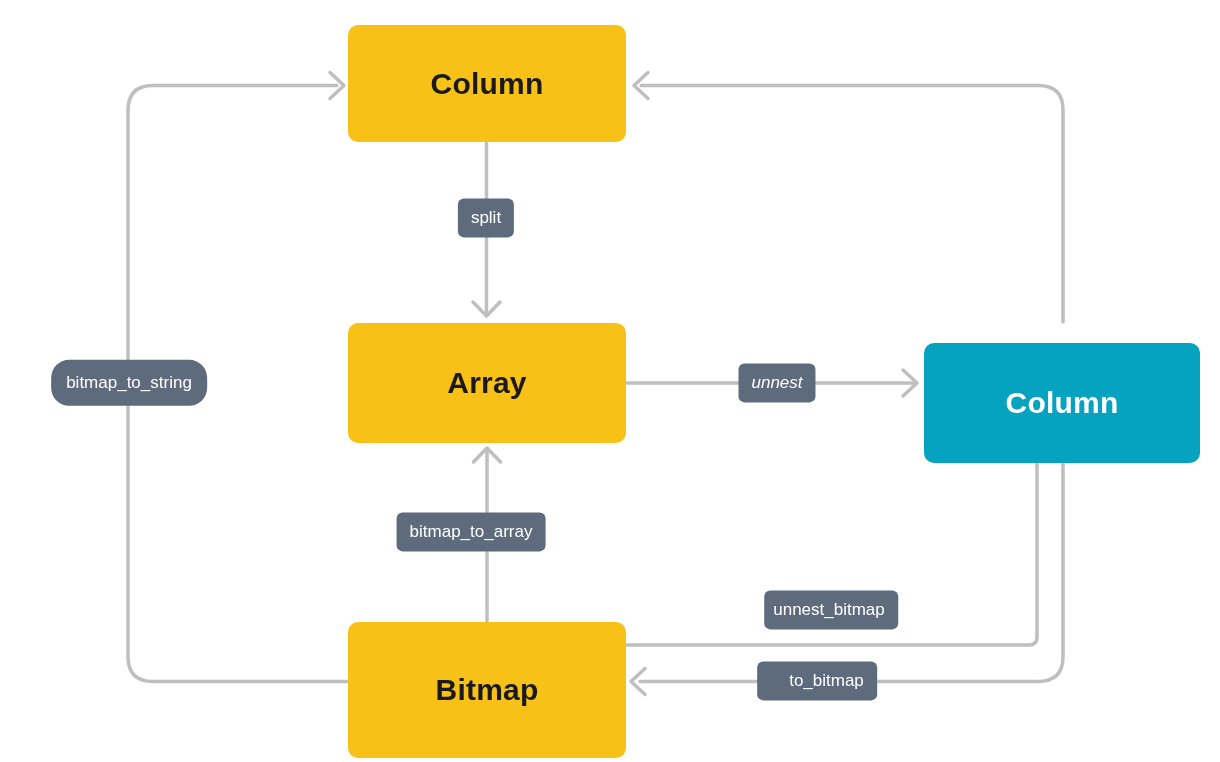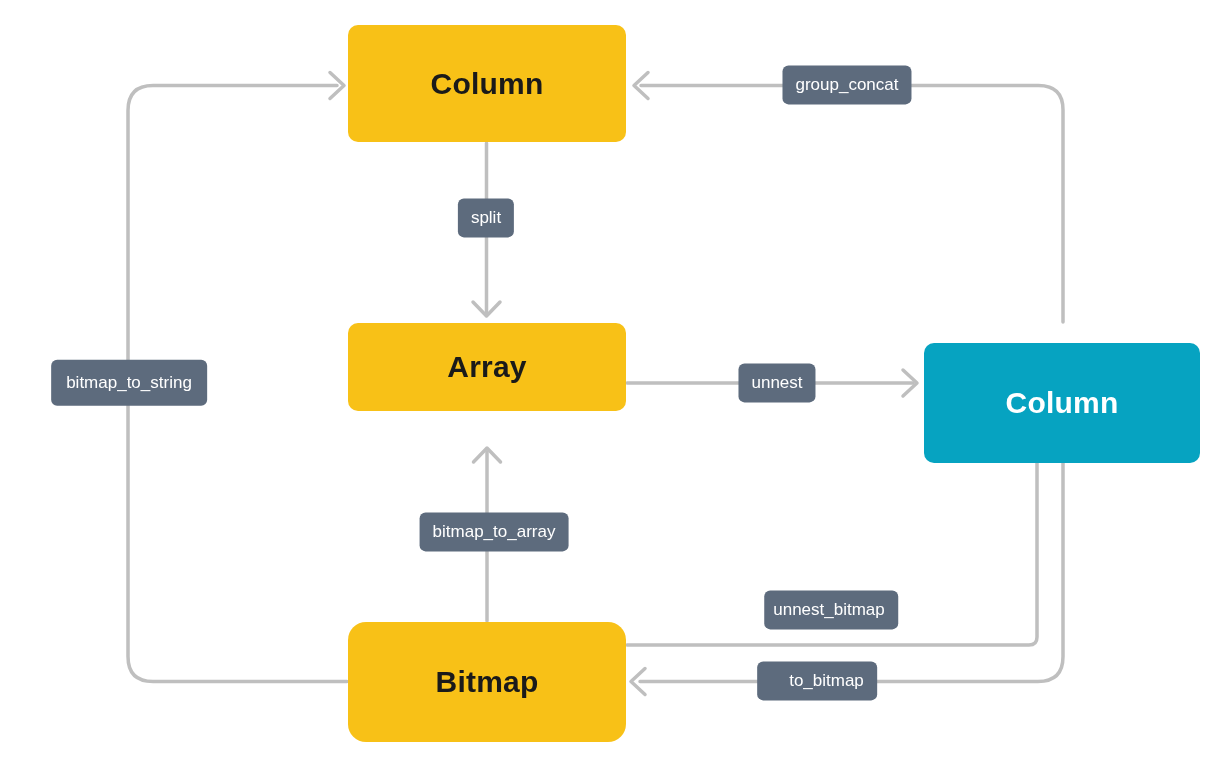--- a/index.html
+++ b/index.html
@@ -42,21 +42,21 @@
     position:absolute;
     transform:translate(-50%,-50%);
     background:var(--edge-label-bg);
     color:var(--edge-label-text);
     font-size:17px;line-height:1.25;
     padding:9px 13px;
     border-radius:6px;
     white-space:nowrap;
     text-align:center;
   }
-  .edge-label.two-line{line-height:1.55;padding:10px 15px;}
+  .edge-label.two-line{line-height:1.55;padding:10px 15px;border-radius:18px;}
 </style>
 </head>
 <body>
 
 <div class="canvas">
 
   <svg class="edge-layer" viewBox="0 0 1220 762">
 
     <g>
       <path d="M486.5 143 V313"></path>
@@ -91,41 +91,40 @@
     <g>
       <path d="M1063 444 V656.5 Q1063 681.5 1038 681.5 H640"></path>
       <path d="M645 668.5 L631 681.5 L645 694.5"></path>
     </g>
   </svg>
 
   <div class="node node-yellow" style="left:348px;top:25px;width:278px;height:117px;">
     <span>Column</span>
   </div>
 
-  <div class="node node-yellow" style="left:348px;top:323px;width:278px;height:88px;">
+  <div class="node node-yellow" style="left:348px;top:323px;width:278px;height:120px;">
     <span>Array</span>
   </div>
 
-  <div class="node node-yellow" style="left:348px;top:622px;width:278px;height:120px;border-radius:18px;">
+  <div class="node node-yellow" style="left:348px;top:622px;width:278px;height:136px;">
     <span>Bitmap</span>
   </div>
 
   <div class="node node-teal" style="left:924px;top:323px;width:276px;height:120px;">
     <span>Column</span>
   </div>
 
   <div class="edge-label" style="left:486px;top:218px;">split</div>
 
-  <div class="edge-label" style="left:777px;top:383px;">unnest</div>
+  <div class="edge-label" style="left:777px;top:383px;font-style:italic;">unnest</div>
 
-  <div class="edge-label" style="left:847px;top:85px;">group_concat</div>
 
   <div class="edge-label two-line" style="left:129px;top:383px;">
     <div>bitmap_to_string</div>
   </div>
 
-  <div class="edge-label" style="left:494px;top:532px;text-align:right;">bitmap_to_array</div>
+  <div class="edge-label" style="left:471px;top:532px;text-align:right;">bitmap_to_array</div>
 
   <div class="edge-label" style="left:831px;top:610px;padding-left:9px;">unnest_bitmap</div>
 
   <div class="edge-label" style="left:817px;top:681px;padding-left:32px;">to_bitmap</div>
 
 </div>
 
 </body></html>

